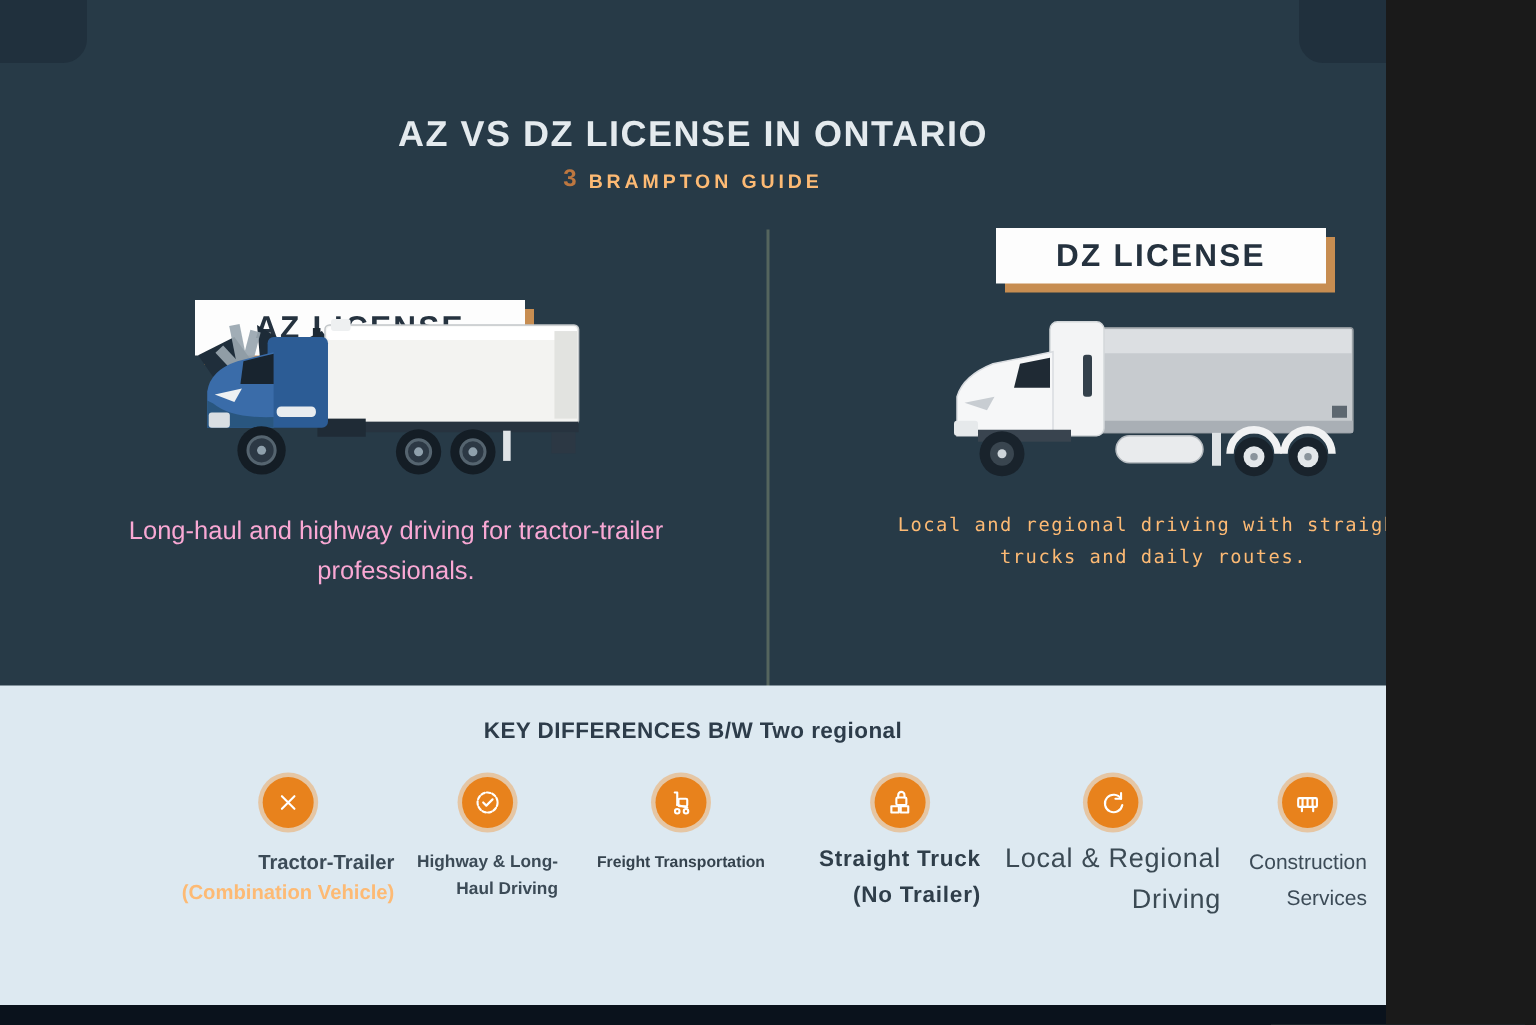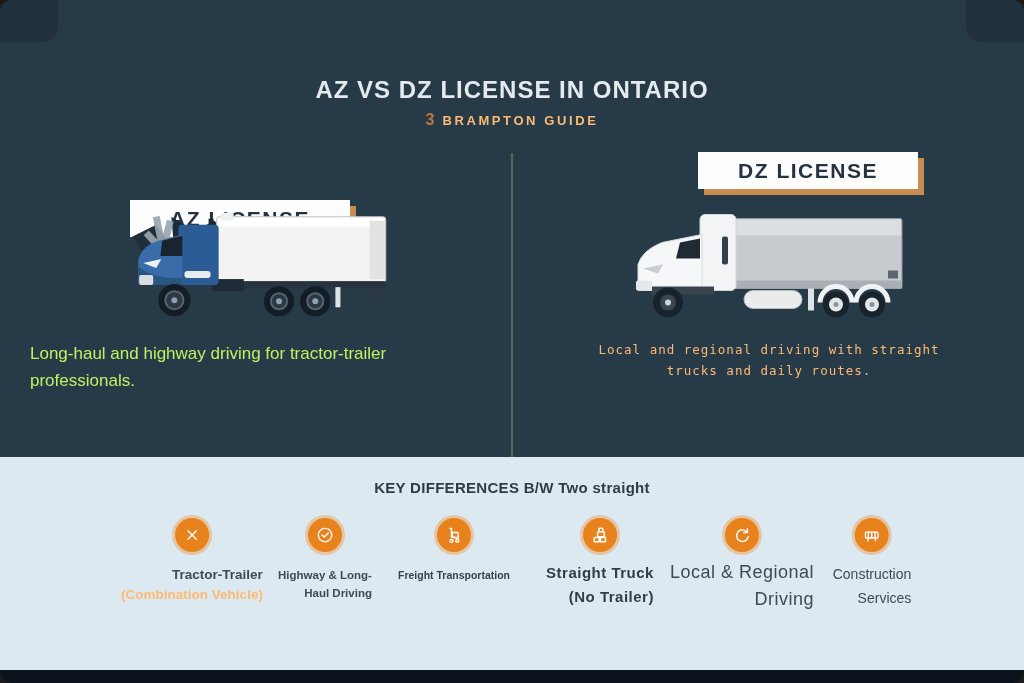--- a/index.html
+++ b/index.html
@@ -1,19 +1,19 @@
 <!DOCTYPE html>
 <html><head>
 <meta charset="utf-8">
 <style>
   * { margin:0; padding:0; box-sizing:border-box; }
   html,body { background:#1a1a1a; }
   .stage {
-    position:relative; width:1024px; height:683px; overflow:hidden;
-    background:#273a47; font-family:"Liberation Sans", sans-serif;border-radius:12px;
+    position:relative; width:924px; height:683px; overflow:hidden;
+    background:#273a47; font-family:"Liberation Sans", sans-serif;
   }
   
   .corner { position:absolute; top:0; width:58px; height:42px; background:#20303d; }
   .corner.tl { left:0; border-bottom-right-radius:16px; }
   .corner.tr { right:0; border-bottom-left-radius:16px; }
 
   
   .title {
     position:absolute; top:76px; left:0; width:100%; text-align:center;
     font-size:24px; font-weight:600; letter-spacing:1px; color:#e4eaee;
@@ -25,35 +25,35 @@
   .subtitle .glyph { color:#bd7740; font-weight:800; font-size:16px; }
   .subtitle .text { color:#fdba74; font-size:13px; font-weight:700; letter-spacing:2.6px; }
 
   
   .banner {
     position:absolute; top:152px; width:220px; height:37px;
     background:#fdfdfd; box-shadow:6px 6px 0 0 #c78d51;
     display:flex; align-items:center; justify-content:center;
   }
   .banner.az { left:130px;margin-top:48px; }
-  .banner.dz { left:664px;margin-left:34px; }
+  .banner.dz { left:664px; }
   .banner span { font-size:21px; font-weight:700; letter-spacing:1.5px; color:#25323f; }
 
   
   .divider { position:absolute; left:511px; top:153px; width:2px; height:305px; background:#55655e; }
 
   
   .truck-az { position:absolute; left:116px; top:200px; width:312px; height:132px; }
   .truck-dz { position:absolute; left:622px; top:208px; width:308px; height:116px; }
   .truck-az svg, .truck-dz svg { width:100%; height:100%; display:block; }
 
   
   .desc-az {
-    position:absolute; left:30px; top:340px; width:446px; text-align:left;
-    font-size:17px; line-height:1.6; color:#bef264;
+    position:absolute; left:41px; top:340px; width:446px; text-align:center;
+    font-size:17px; line-height:1.6; color:#f9a8d4;
   }
   .desc-dz {
     position:absolute; left:588px; top:340px; width:362px; text-align:center;
     font-family:"DejaVu Sans Mono", monospace;
     font-size:12.5px; letter-spacing:1px; line-height:1.65; color:#fdba74;
   }
 
   
   .section-light { position:absolute; left:0; top:457px; width:1024px; height:213px; background:#dde9f1; }
   .kd-heading {
@@ -187,21 +187,21 @@
       <circle cx="250" cy="96" r="13" fill="#19232c"></circle>
       <circle cx="250" cy="96" r="7" fill="#e3e7ea"></circle>
       <circle cx="250" cy="96" r="2.5" fill="#8a949c"></circle>
     </svg>
   </div>
 
   <div class="desc-az">Long-haul and highway driving for tractor-trailer professionals.</div>
   <div class="desc-dz">Local and regional driving with straight trucks and daily routes.</div>
 
   <div class="section-light"></div>
-  <div class="kd-heading">KEY DIFFERENCES B/W Two straight</div>
+  <div class="kd-heading">KEY DIFFERENCES B/W Two regional</div>
 
   <div class="kd-item i1">
     <div class="kd-icon">
       <svg viewBox="0 0 24 24">
           <path d="M7 7 L17 17 M17 7 L7 17"></path>
         </svg>
     </div>
     <div class="lbl">
       <span>Tractor-Trailer</span><br>
       <span class="tan">(Combination Vehicle)</span>

